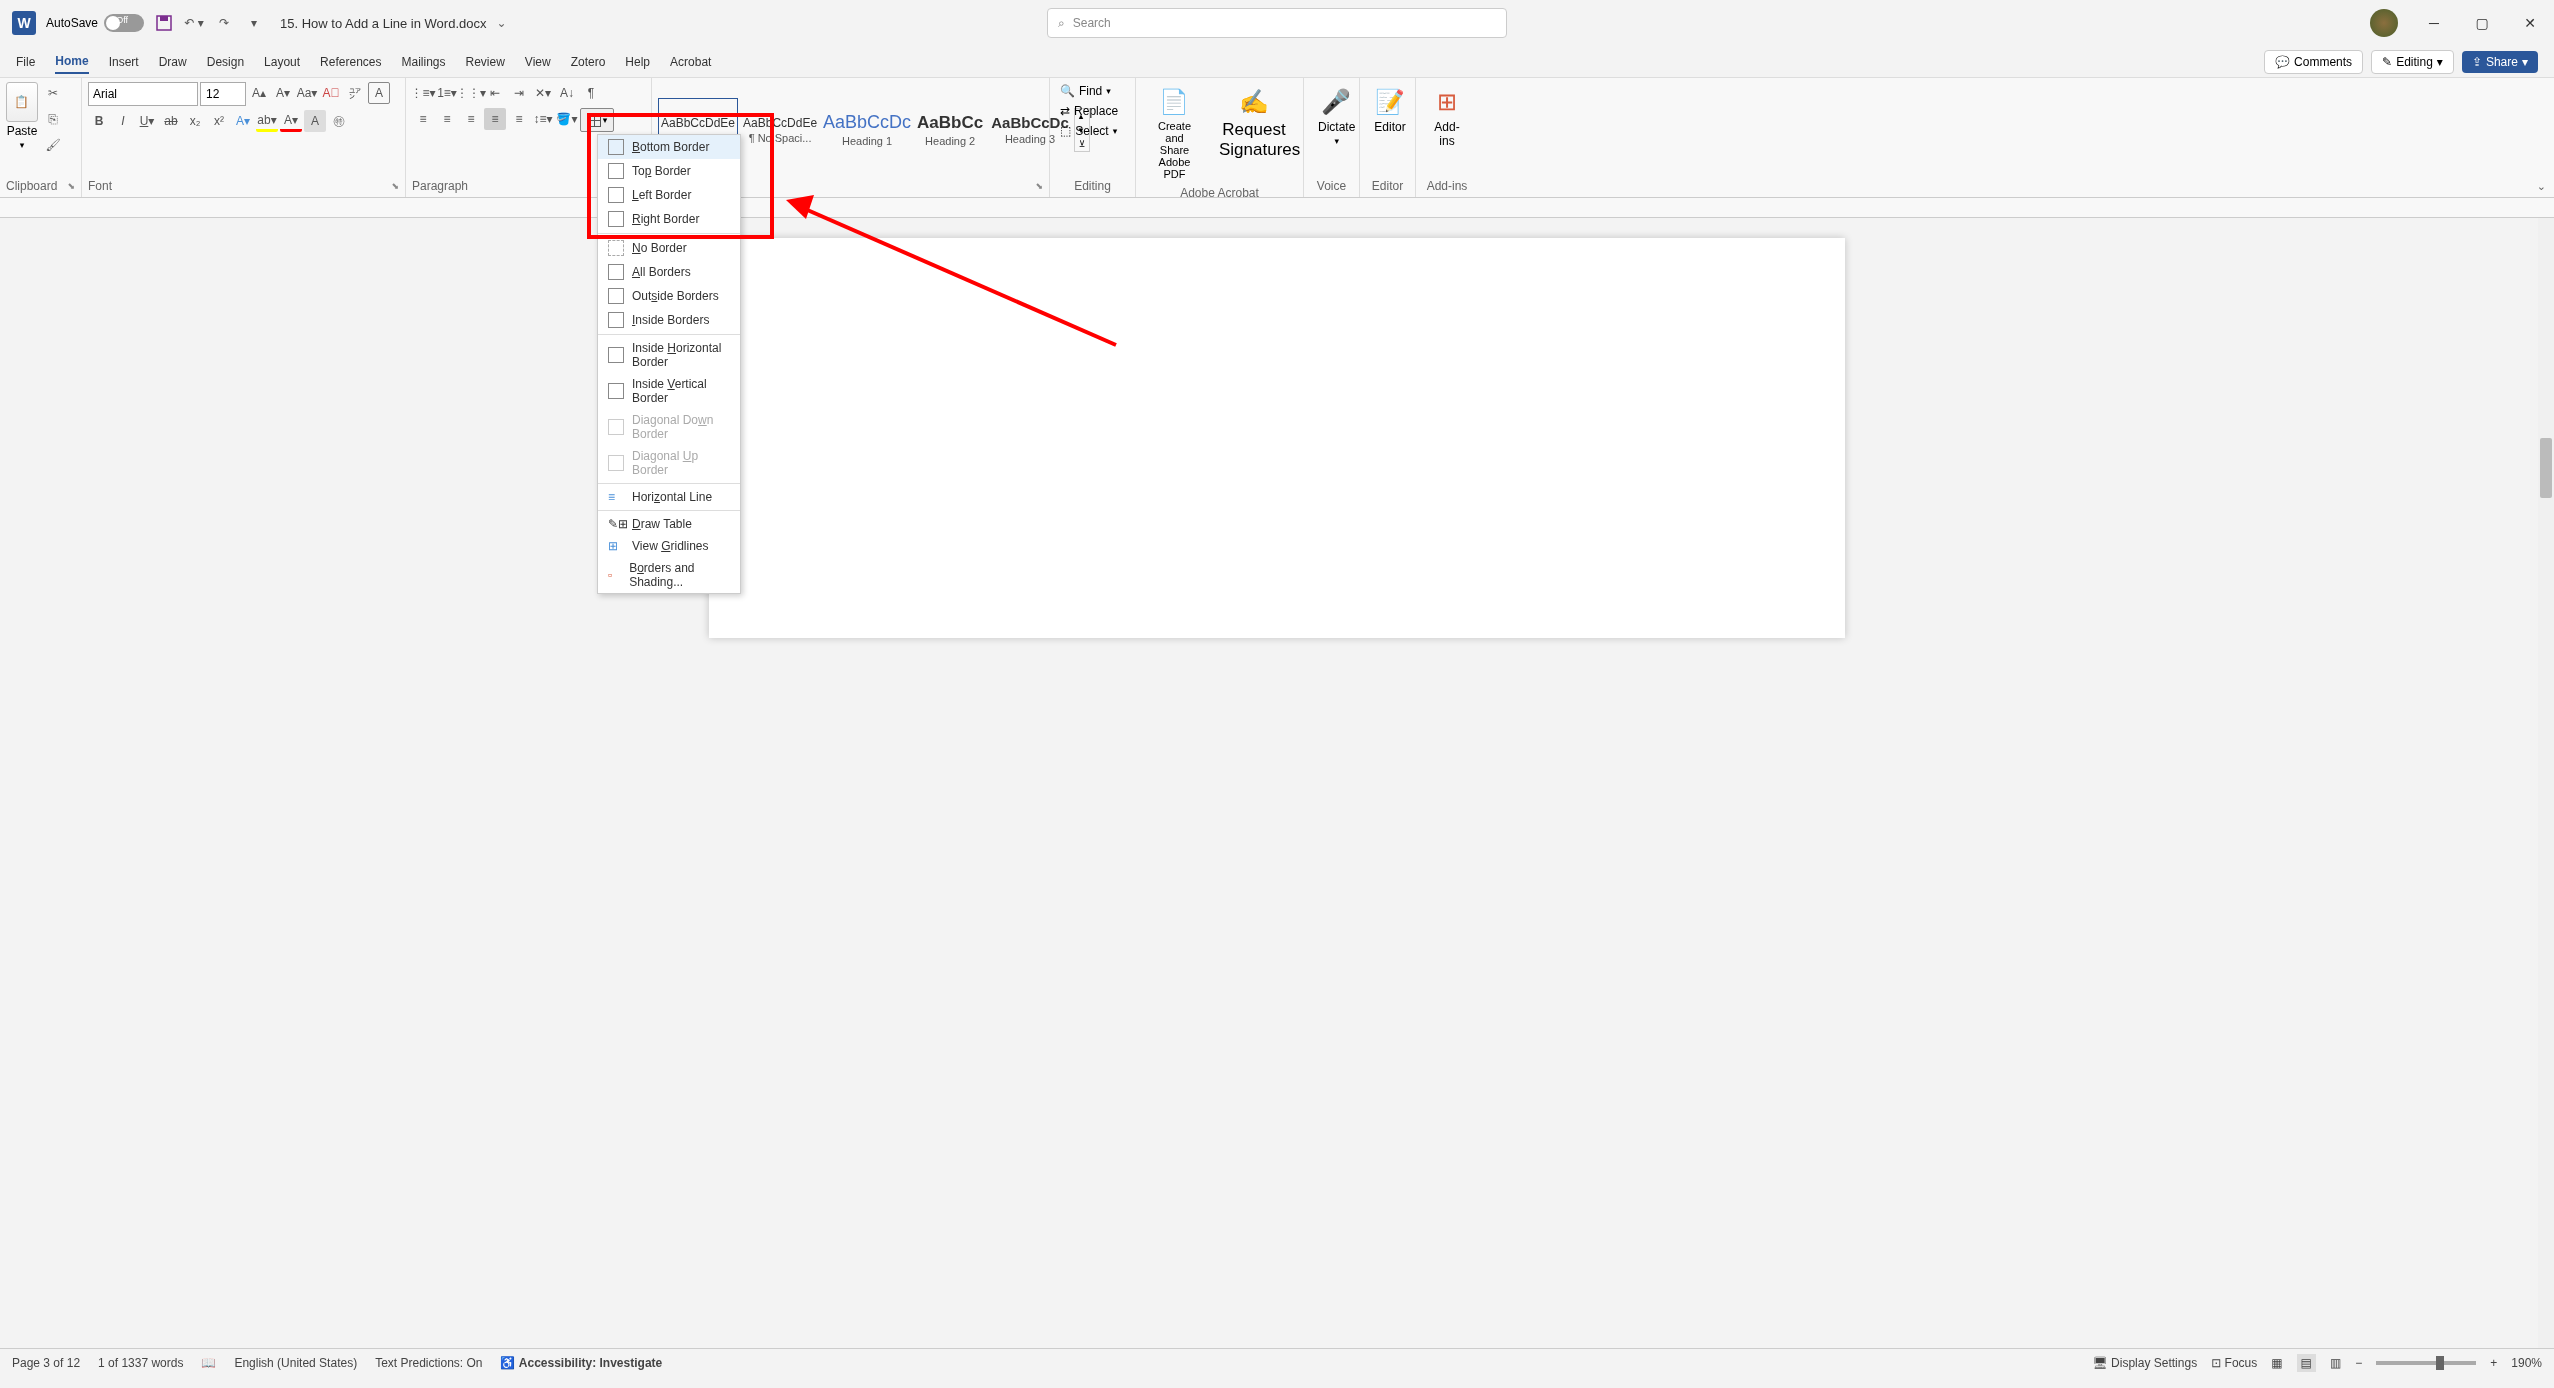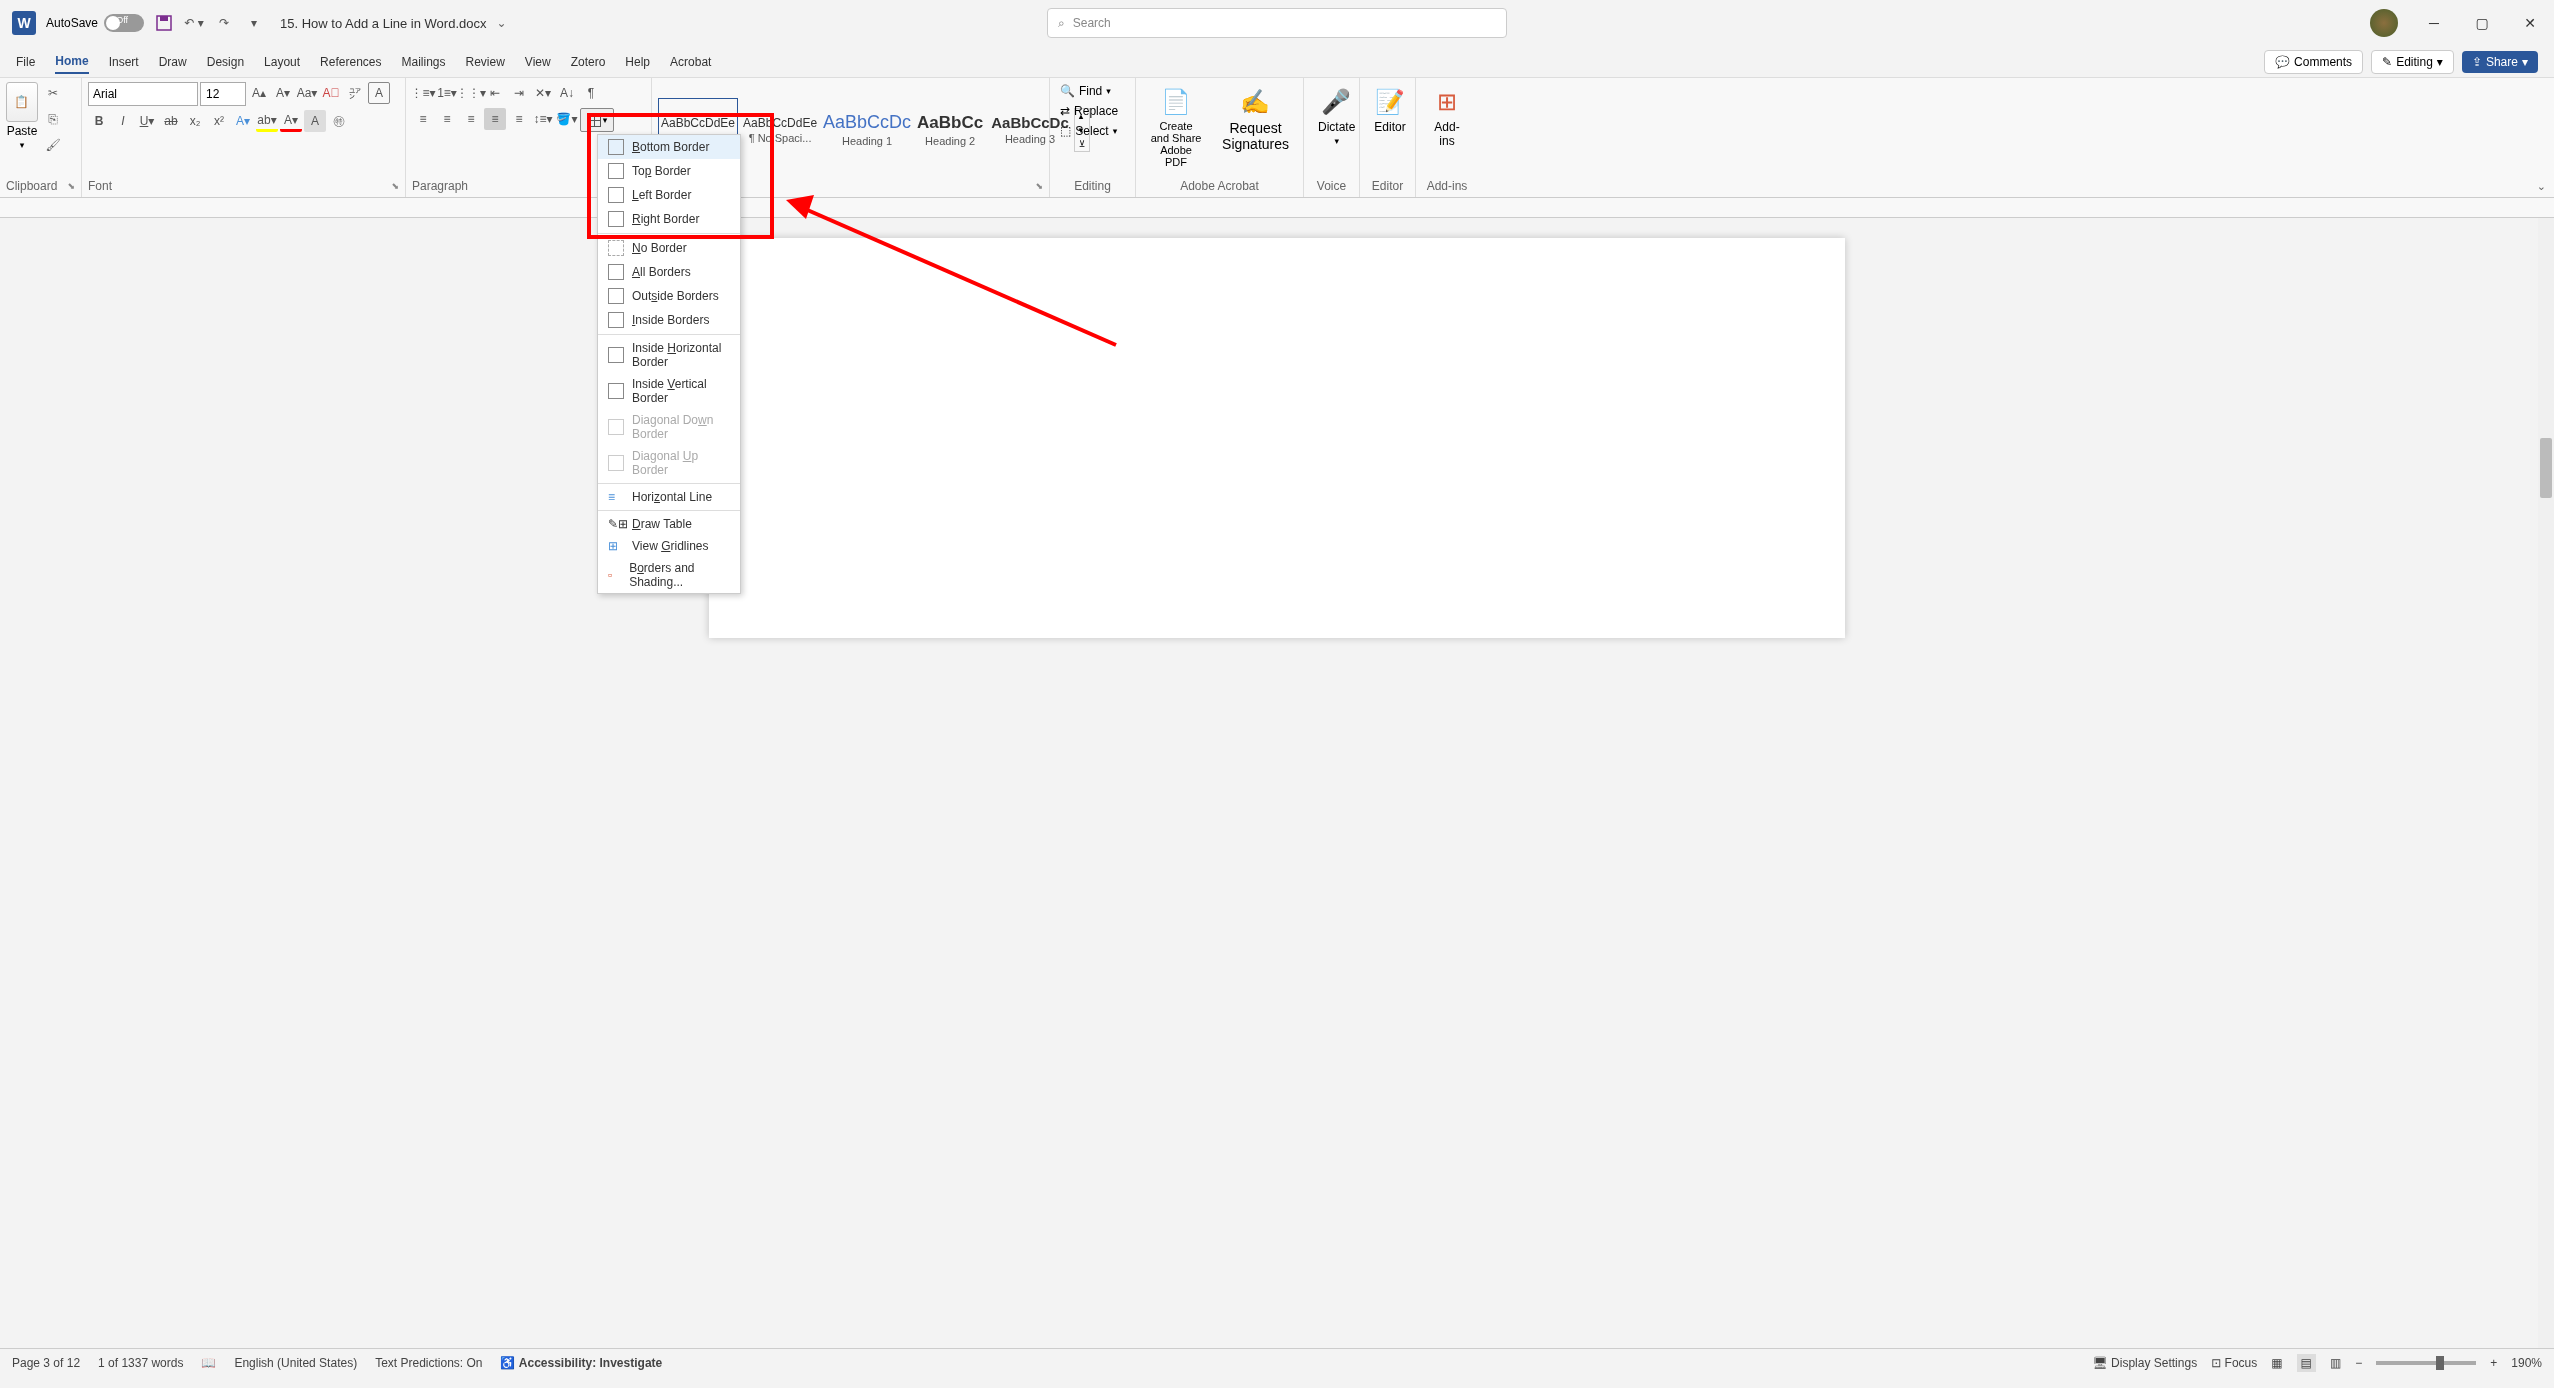--- a/index.html
+++ b/index.html
@@ -687,21 +687,21 @@
   </div>
 
   <div class="ribbon-group" style="width:168px">
     <div class="group-content">
       <div class="big-btn">
         <div class="big-btn-icon" style="color:#4a90d9">📄</div>
         <span style="font-size:11px;max-width:80px">Create and Share Adobe PDF</span>
       </div>
       <div class="big-btn">
         <div class="big-btn-icon" style="color:#4a90d9">✍</div>
-        <span style="font-size:14px;max-width:70px">Request Signatures</span>
+        <span style="font-size:17px;max-width:70px">Request Signatures</span>
       </div>
     </div>
     <div class="group-label">
         <span>Adobe Acrobat</span>
       </div>
   </div>
 
   <div class="ribbon-group" style="width:56px">
     <div class="group-content">
       <div class="big-btn">

